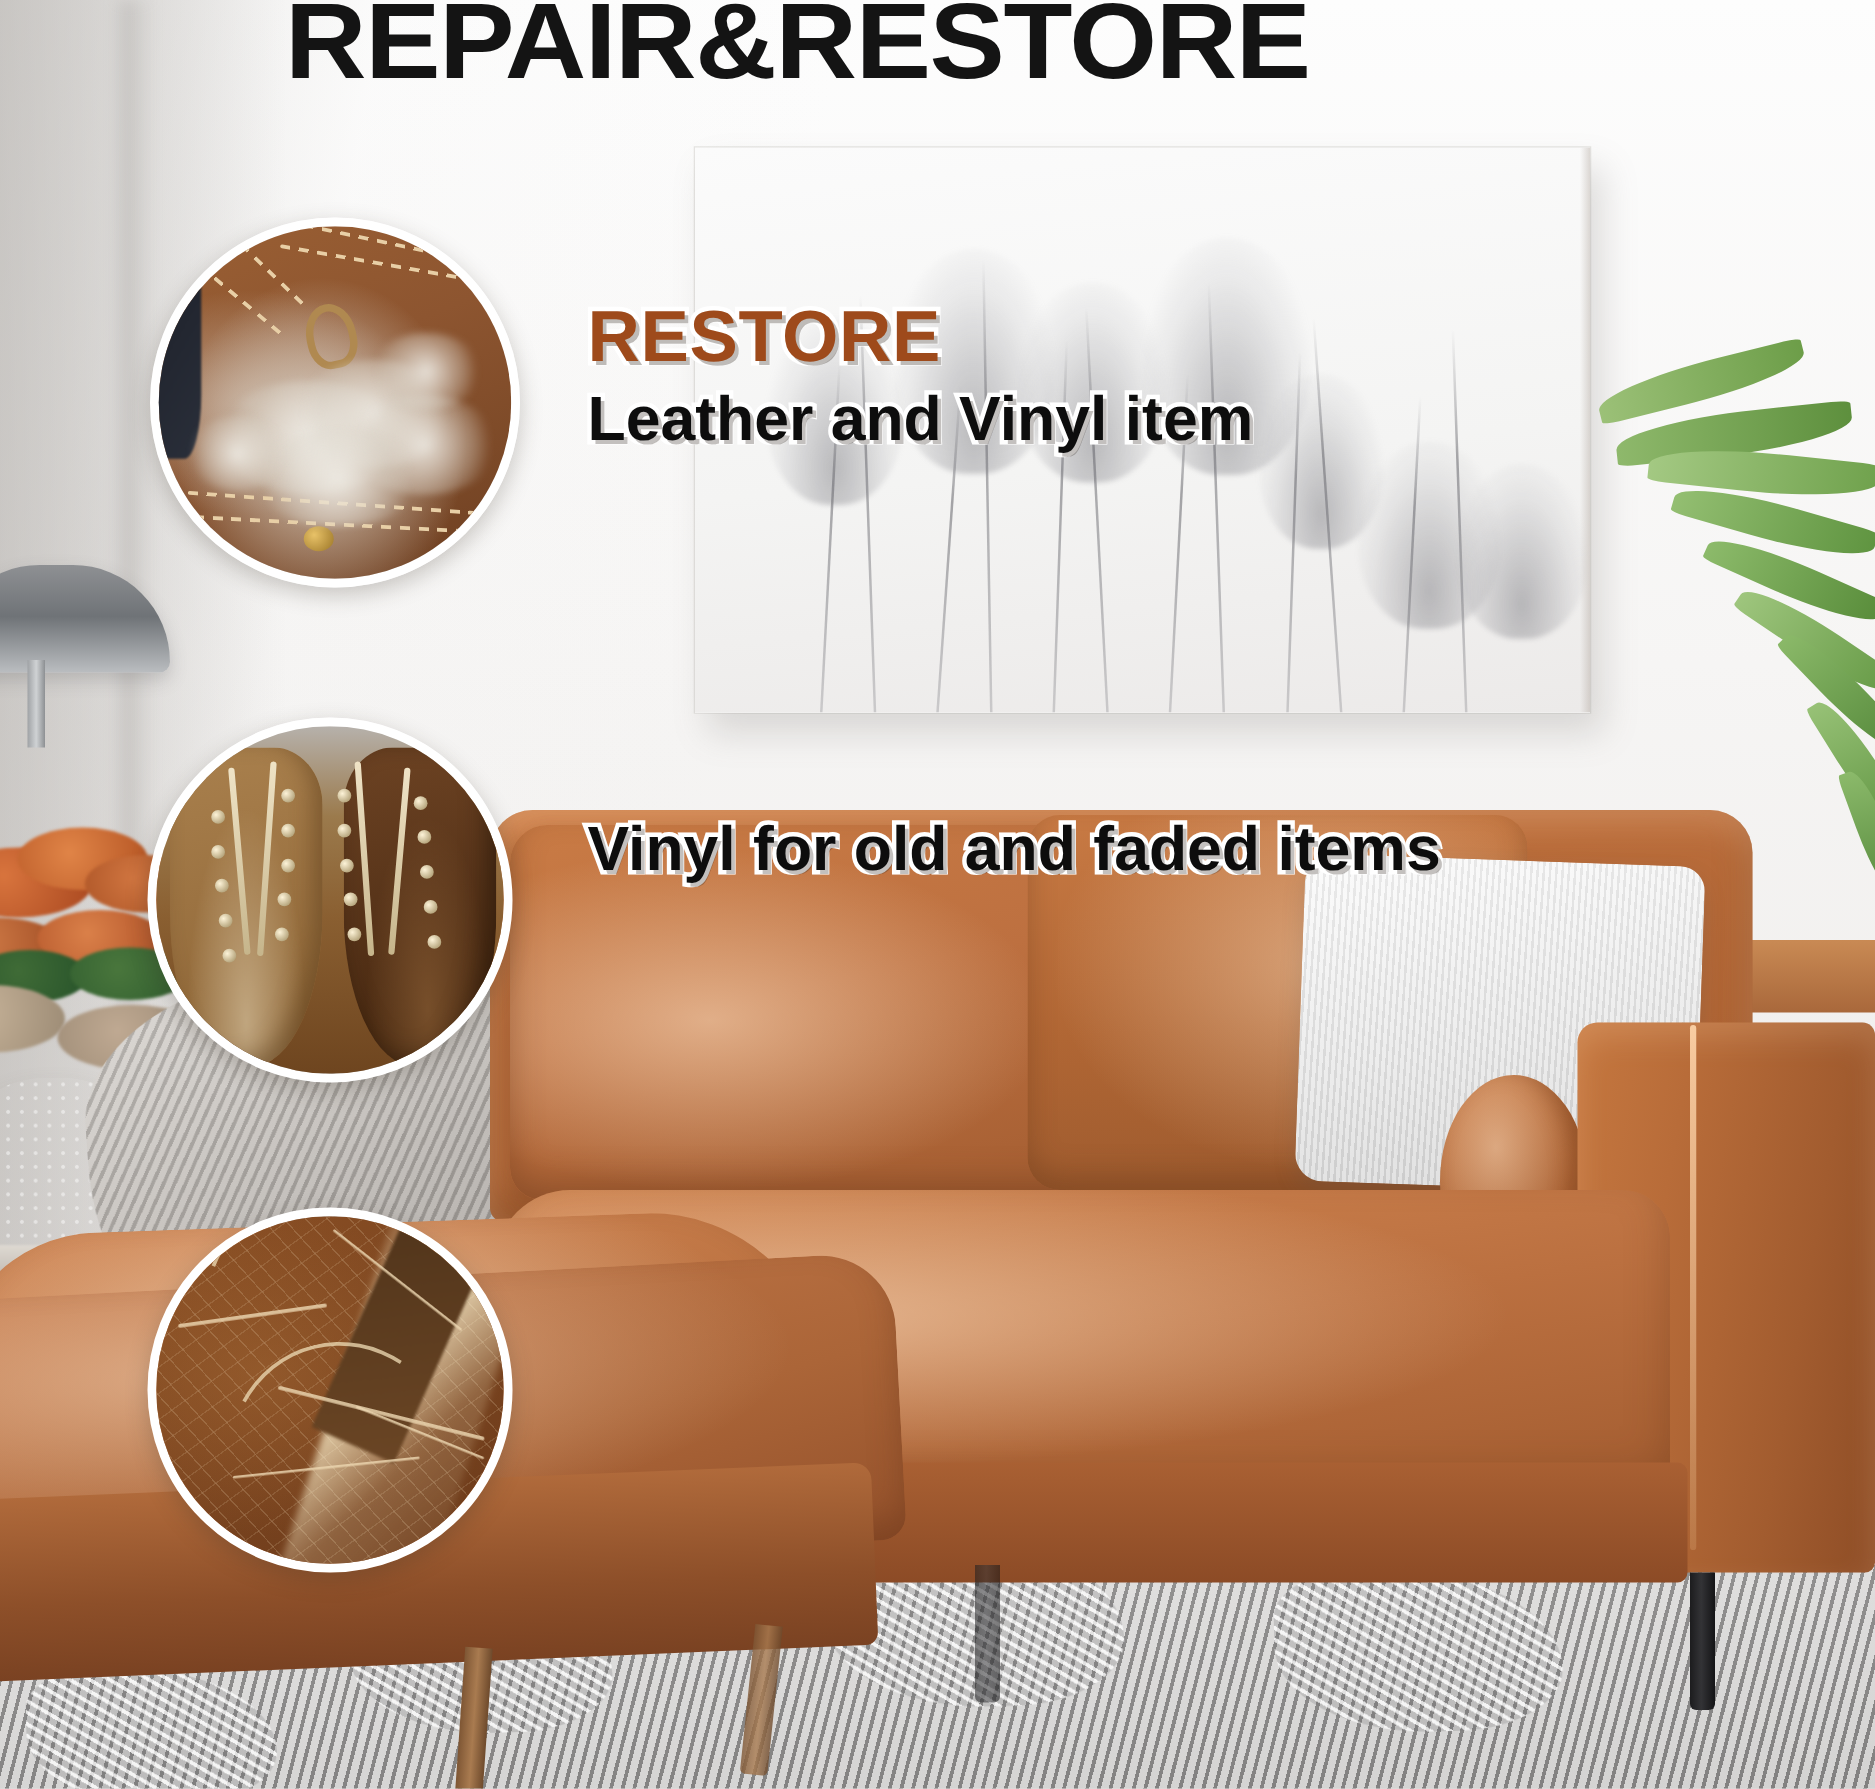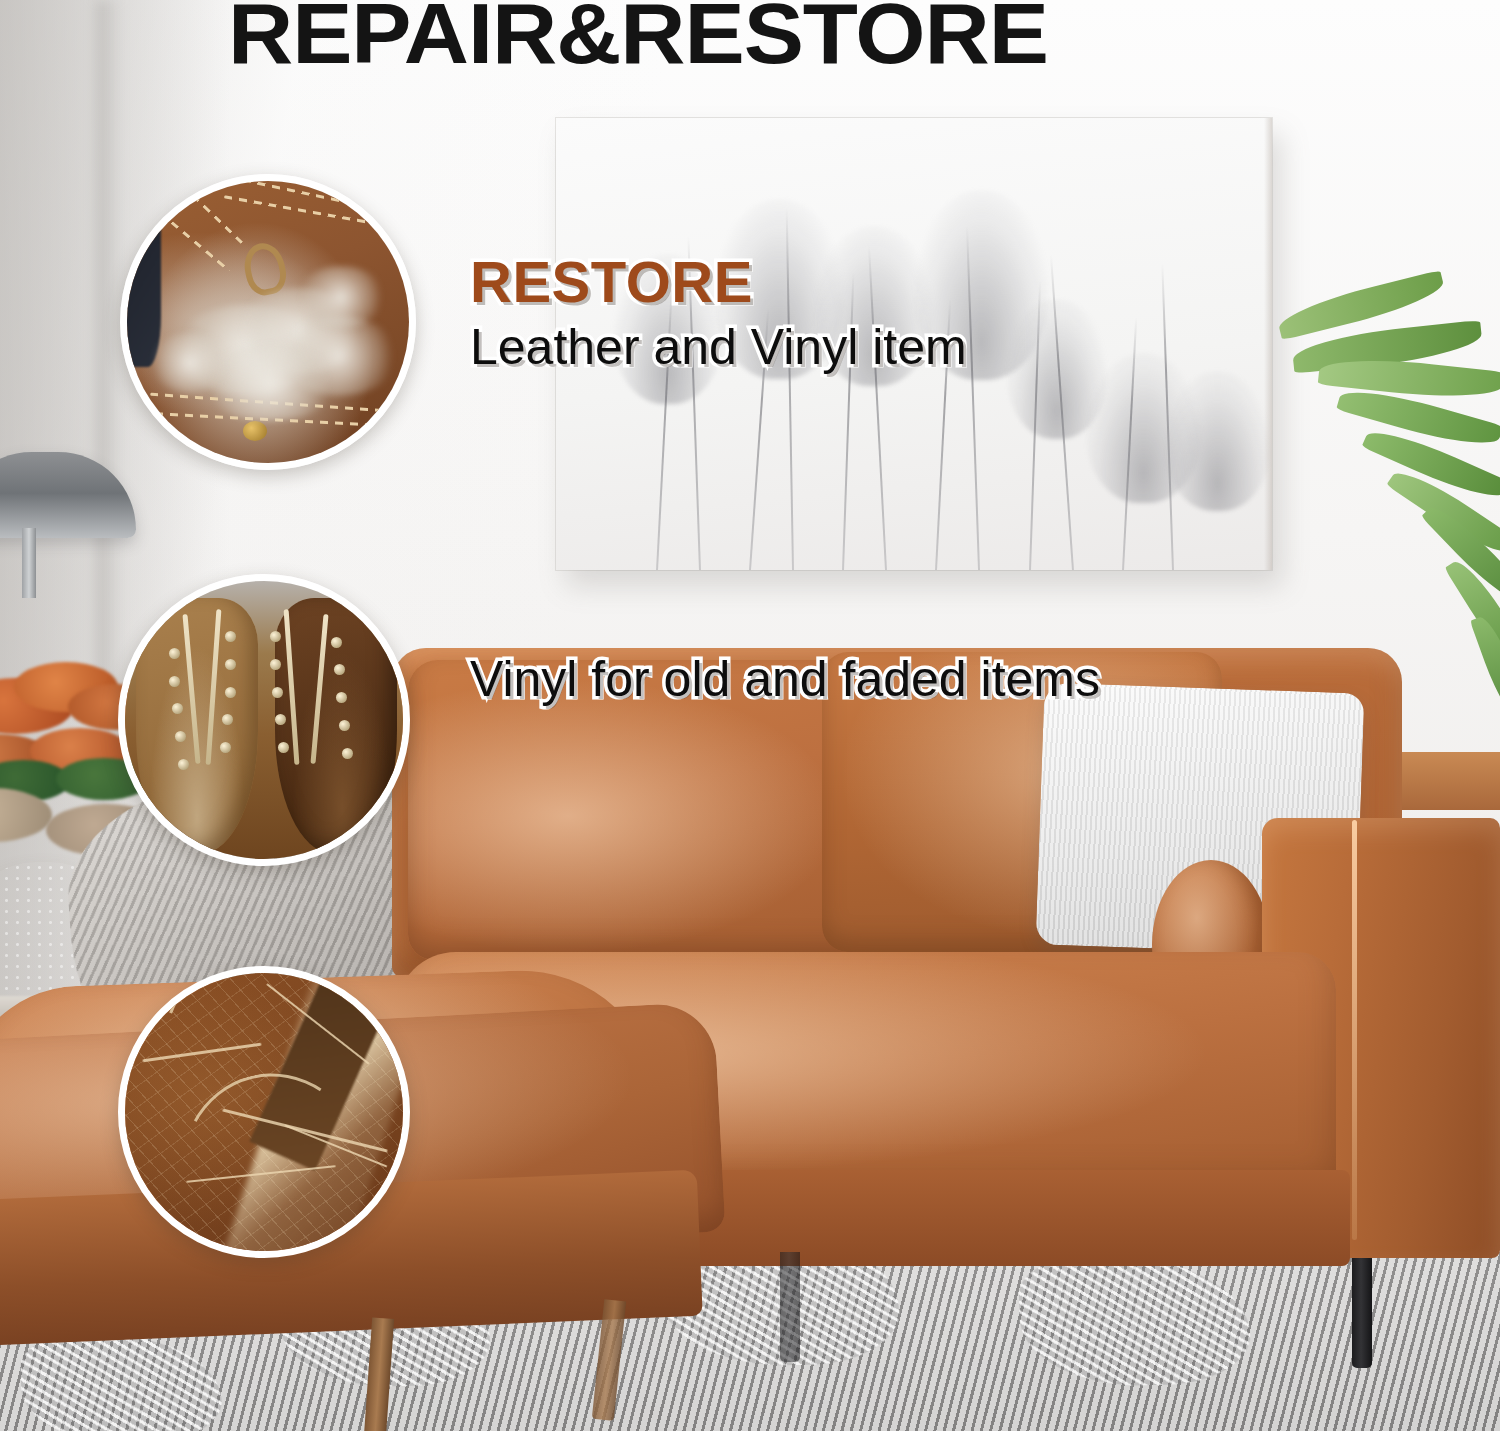--- a/index.html
+++ b/index.html
@@ -309,21 +309,21 @@
 
   
   .callout{ position:absolute; }
   .callout .c-title{
     font-size:58px; font-weight:700; letter-spacing:.5px; line-height:60px;
     color:#9E4A1B; white-space:nowrap;
     -webkit-text-stroke:7px #ffffff; paint-order:stroke fill;
     text-shadow:3px 3px 0 rgba(40,30,20,.30);
   }
   .callout .c-sub{
-    font-size:50px; font-weight:400; line-height:58px; color:#0d0d0d; white-space:nowrap;
+    font-size:50px; font-weight:700; line-height:58px; color:#0d0d0d; white-space:nowrap;
     -webkit-text-stroke:7px #ffffff; paint-order:stroke fill;
     text-shadow:3px 3px 0 rgba(40,30,20,.28);
     margin-top:6px;
   }
 </style>
 </head>
 <body>
 
 <div id="stage">
 
@@ -428,21 +428,21 @@
       <div class="rivet"></div>
       <div class="mold" style="left:16%;top:44%;width:150px;height:90px"></div>
       <div class="mold" style="left:38%;top:38%;width:130px;height:86px"></div>
       <div class="mold" style="left:54%;top:48%;width:120px;height:80px"></div>
       <div class="mold" style="left:26%;top:58%;width:140px;height:76px"></div>
       <div class="mold" style="left:8%;top:54%;width:80px;height:60px"></div>
       <div class="mold" style="left:60%;top:30%;width:90px;height:62px"></div>
     </div>
   </div>
 
-  <div class="callout" style="left:470px;top:252px">
+  <div class="callout" style="left:470px;top:240px">
     <div class="c-title">RESTORE</div>
     <div class="c-sub">Leather and Vinyl item</div>
   </div>
 
   <div class="circle-inset" style="left:118px;top:574px;width:292px;height:292px">
     <div class="circ-inner boots-bg">
       <div class="boot boot-l"></div>
       <div class="boot boot-r"></div>
       <div class="eyelet" style="left:16%;top:24%"></div>
       <div class="eyelet" style="left:16%;top:34%"></div>

